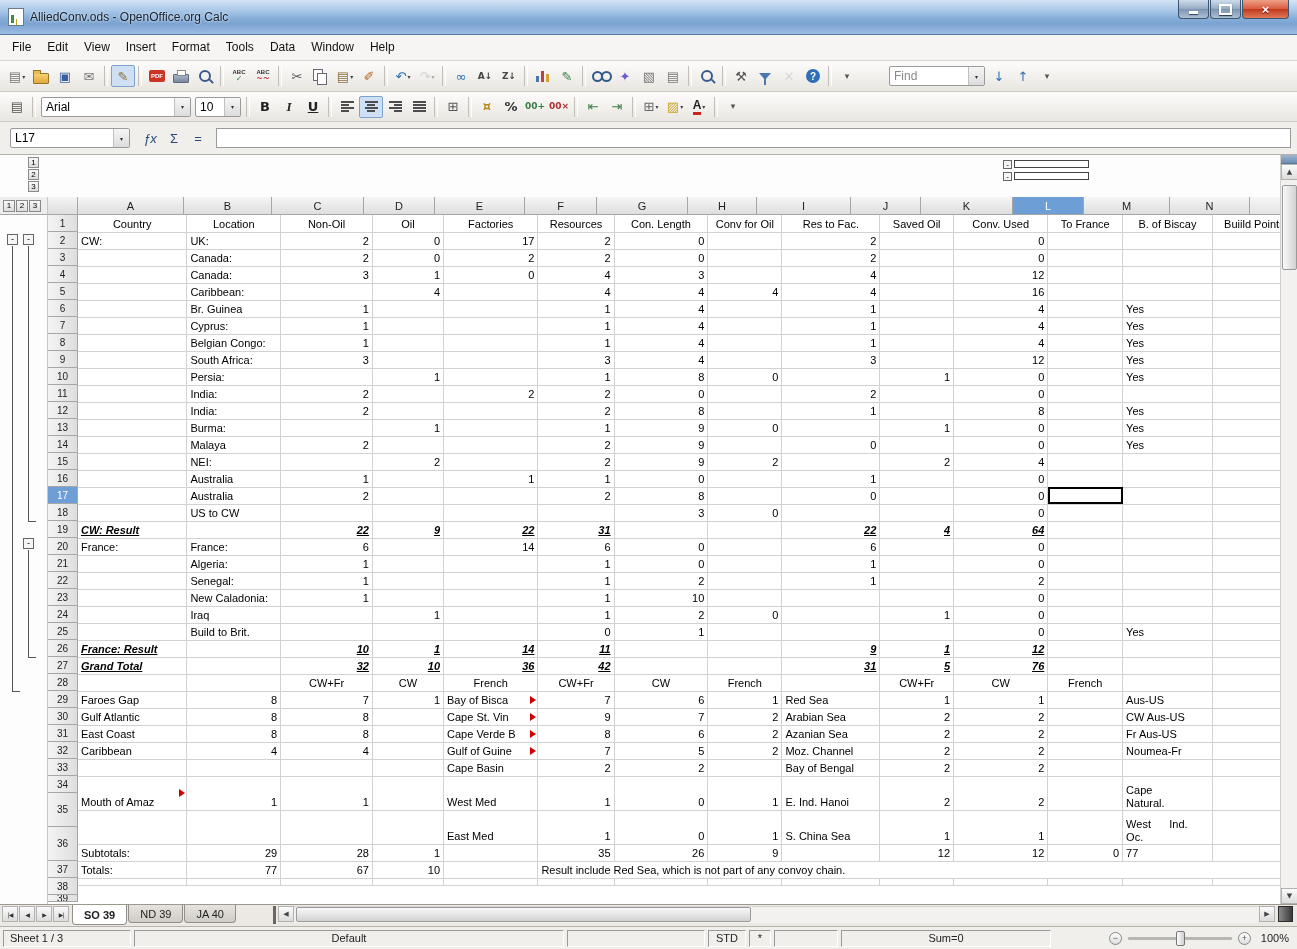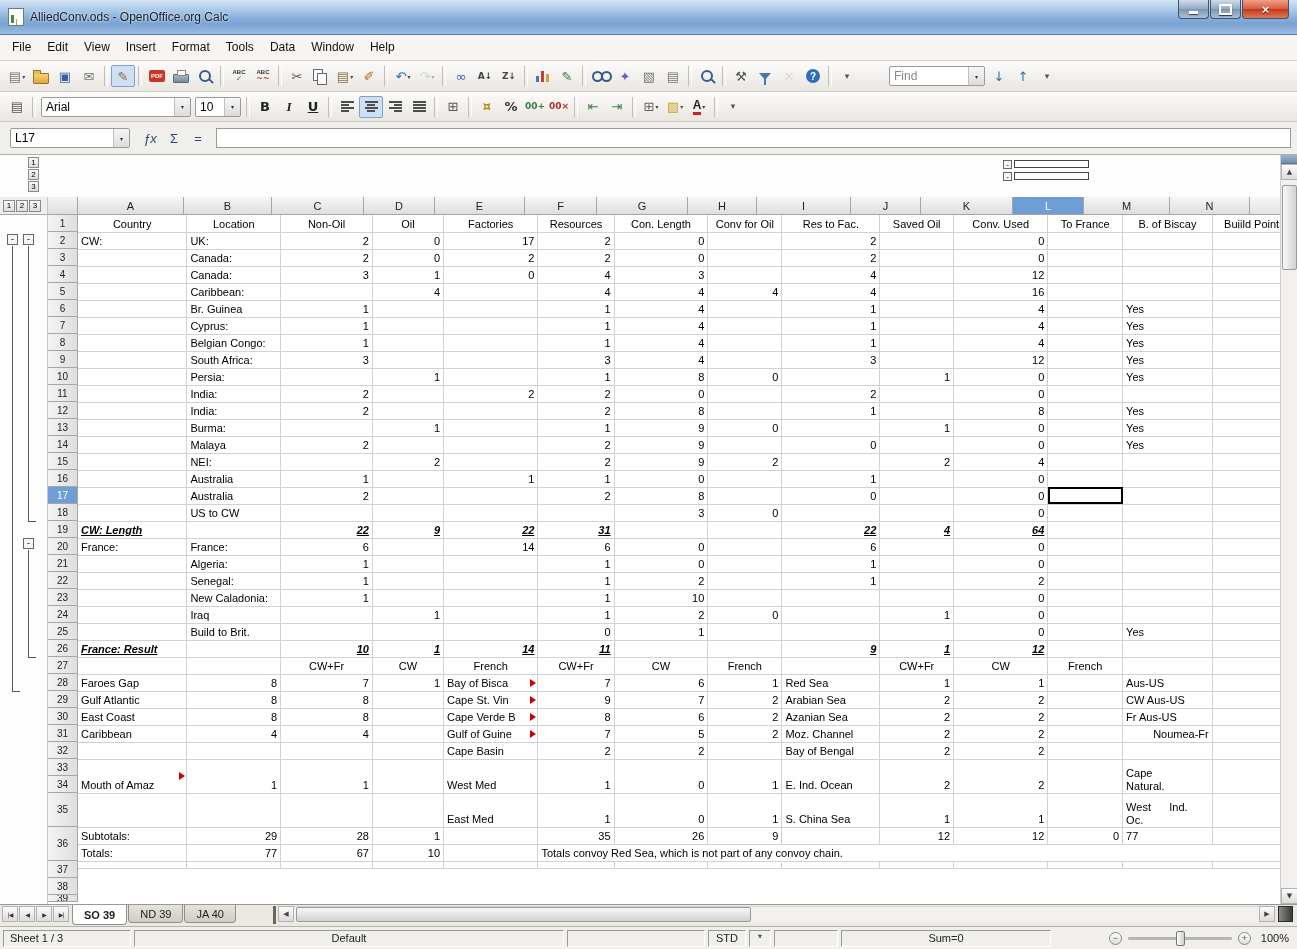--- a/index.html
+++ b/index.html
@@ -779,21 +779,21 @@
             <td class="num" style="width: 91px;">3</td>
             <td class="num" style="width: 69px;">0</td>
             <td style="width: 94px;"></td>
             <td style="width: 70px;"></td>
             <td class="num" style="width: 92px;">0</td>
             <td style="width: 71px;"></td>
             <td style="width: 86px;"></td>
             <td class="num" style="width: 80px;">0</td>
           </tr>
           <tr class="result" style="height: 17px;">
-            <td style="width: 106px;">CW: Length</td>
+            <td style="width: 106px;">CW: Result</td>
             <td style="width: 88px;"></td>
             <td class="num" style="width: 92px;">22</td>
             <td class="num" style="width: 71px;">9</td>
             <td class="num" style="width: 90px;">22</td>
             <td class="num" style="width: 72px;">31</td>
             <td style="width: 91px;"></td>
             <td style="width: 69px;"></td>
             <td class="num" style="width: 94px;">22</td>
             <td class="num" style="width: 70px;">4</td>
             <td class="num" style="width: 92px;">64</td>
@@ -902,20 +902,36 @@
             <td style="width: 88px;"></td>
             <td class="num" style="width: 92px;">10</td>
             <td class="num" style="width: 71px;">1</td>
             <td class="num" style="width: 90px;">14</td>
             <td class="num" style="width: 72px;">11</td>
             <td style="width: 91px;"></td>
             <td style="width: 69px;"></td>
             <td class="num" style="width: 94px;">9</td>
             <td class="num" style="width: 70px;">1</td>
             <td class="num" style="width: 92px;">12</td>
+            <td style="width: 71px;"></td>
+            <td style="width: 86px;"></td>
+            <td style="width: 80px;"></td>
+          </tr>
+          <tr class="result" style="height: 17px;">
+            <td style="width: 106px;">Grand Total</td>
+            <td style="width: 88px;"></td>
+            <td class="num" style="width: 92px;">32</td>
+            <td class="num" style="width: 71px;">10</td>
+            <td class="num" style="width: 90px;">36</td>
+            <td class="num" style="width: 72px;">42</td>
+            <td style="width: 91px;"></td>
+            <td style="width: 69px;"></td>
+            <td class="num" style="width: 94px;">31</td>
+            <td class="num" style="width: 70px;">5</td>
+            <td class="num" style="width: 92px;">76</td>
             <td style="width: 71px;"></td>
             <td style="width: 86px;"></td>
             <td style="width: 80px;"></td>
           </tr>
           <tr class="center" style="height: 17px;">
             <td style="width: 106px;"></td>
             <td style="width: 88px;"></td>
             <td style="width: 92px;">CW+Fr</td>
             <td style="width: 71px;">CW</td>
             <td style="width: 90px;">French</td>
@@ -983,21 +999,21 @@
             <td class="num" style="width: 92px;">4</td>
             <td style="width: 71px;"></td>
             <td class="ovf" style="width: 90px; margin-top: 12px;">Gulf of Guine</td>
             <td class="num" style="width: 72px;">7</td>
             <td class="num" style="width: 91px;">5</td>
             <td class="num" style="width: 69px;">2</td>
             <td style="width: 94px;">Moz. Channel</td>
             <td class="num" style="width: 70px;">2</td>
             <td class="num" style="width: 92px;">2</td>
             <td style="width: 71px;"></td>
-            <td style="width: 86px; text-align: right;">Noumea-Fr</td>
+            <td style="width: 86px;">Noumea-Fr</td>
             <td class="num" style="width: 80px;">0</td>
           </tr>
           <tr style="height: 17px;">
             <td style="width: 106px;"></td>
             <td style="width: 88px;"></td>
             <td style="width: 92px;"></td>
             <td style="width: 71px;"></td>
             <td style="width: 90px;">Cape Basin</td>
             <td class="num" style="width: 72px;">2</td>
             <td class="num" style="width: 91px;">2</td>
@@ -1011,21 +1027,21 @@
           </tr>
           <tr style="height: 34px;">
             <td class="ovf" style="width: 106px;">Mouth of Amaz</td>
             <td class="num" style="width: 88px;">1</td>
             <td class="num" style="width: 92px;">1</td>
             <td style="width: 71px;"></td>
             <td style="width: 90px;">West Med</td>
             <td class="num" style="width: 72px;">1</td>
             <td class="num" style="width: 91px;">0</td>
             <td class="num" style="width: 69px;">1</td>
-            <td style="width: 94px;">E. Ind. Ocean</td>
+            <td style="width: 94px;">E. Ind. Hanoi</td>
             <td class="num" style="width: 70px;">2</td>
             <td class="num" style="width: 92px;">2</td>
             <td style="width: 71px;"></td>
             <td class="wrap" style="width: 86px;">Cape
 Natural.</td>
             <td class="num" style="width: 80px;">1</td>
           </tr>
           <tr style="height: 34px;">
             <td style="width: 106px;"></td>
             <td style="width: 88px;"></td>
@@ -1058,21 +1074,21 @@
             <td class="num" style="width: 71px;">0</td>
             <td style="width: 86px;">77</td>
             <td style="width: 80px;"></td>
           </tr>
           <tr style="height: 17px;">
             <td style="width: 106px;">Totals:</td>
             <td class="num" style="width: 88px;">77</td>
             <td class="num" style="width: 92px;">67</td>
             <td class="num" style="width: 71px;">10</td>
             <td style="width: 90px;"></td>
-            <td colspan="9" style="width: 72px;">Totals convoy Red Sea, which is not part of any convoy chain.</td>
+            <td colspan="9" style="width: 72px;">Result include Red Sea, which is not part of any convoy chain.</td>
           </tr>
           <tr style="height: 7px;">
             <td style="width: 106px;"></td>
             <td style="width: 88px;"></td>
             <td style="width: 92px;"></td>
             <td style="width: 71px;"></td>
             <td style="width: 90px;"></td>
             <td style="width: 72px;"></td>
             <td style="width: 91px;"></td>
             <td style="width: 69px;"></td>

